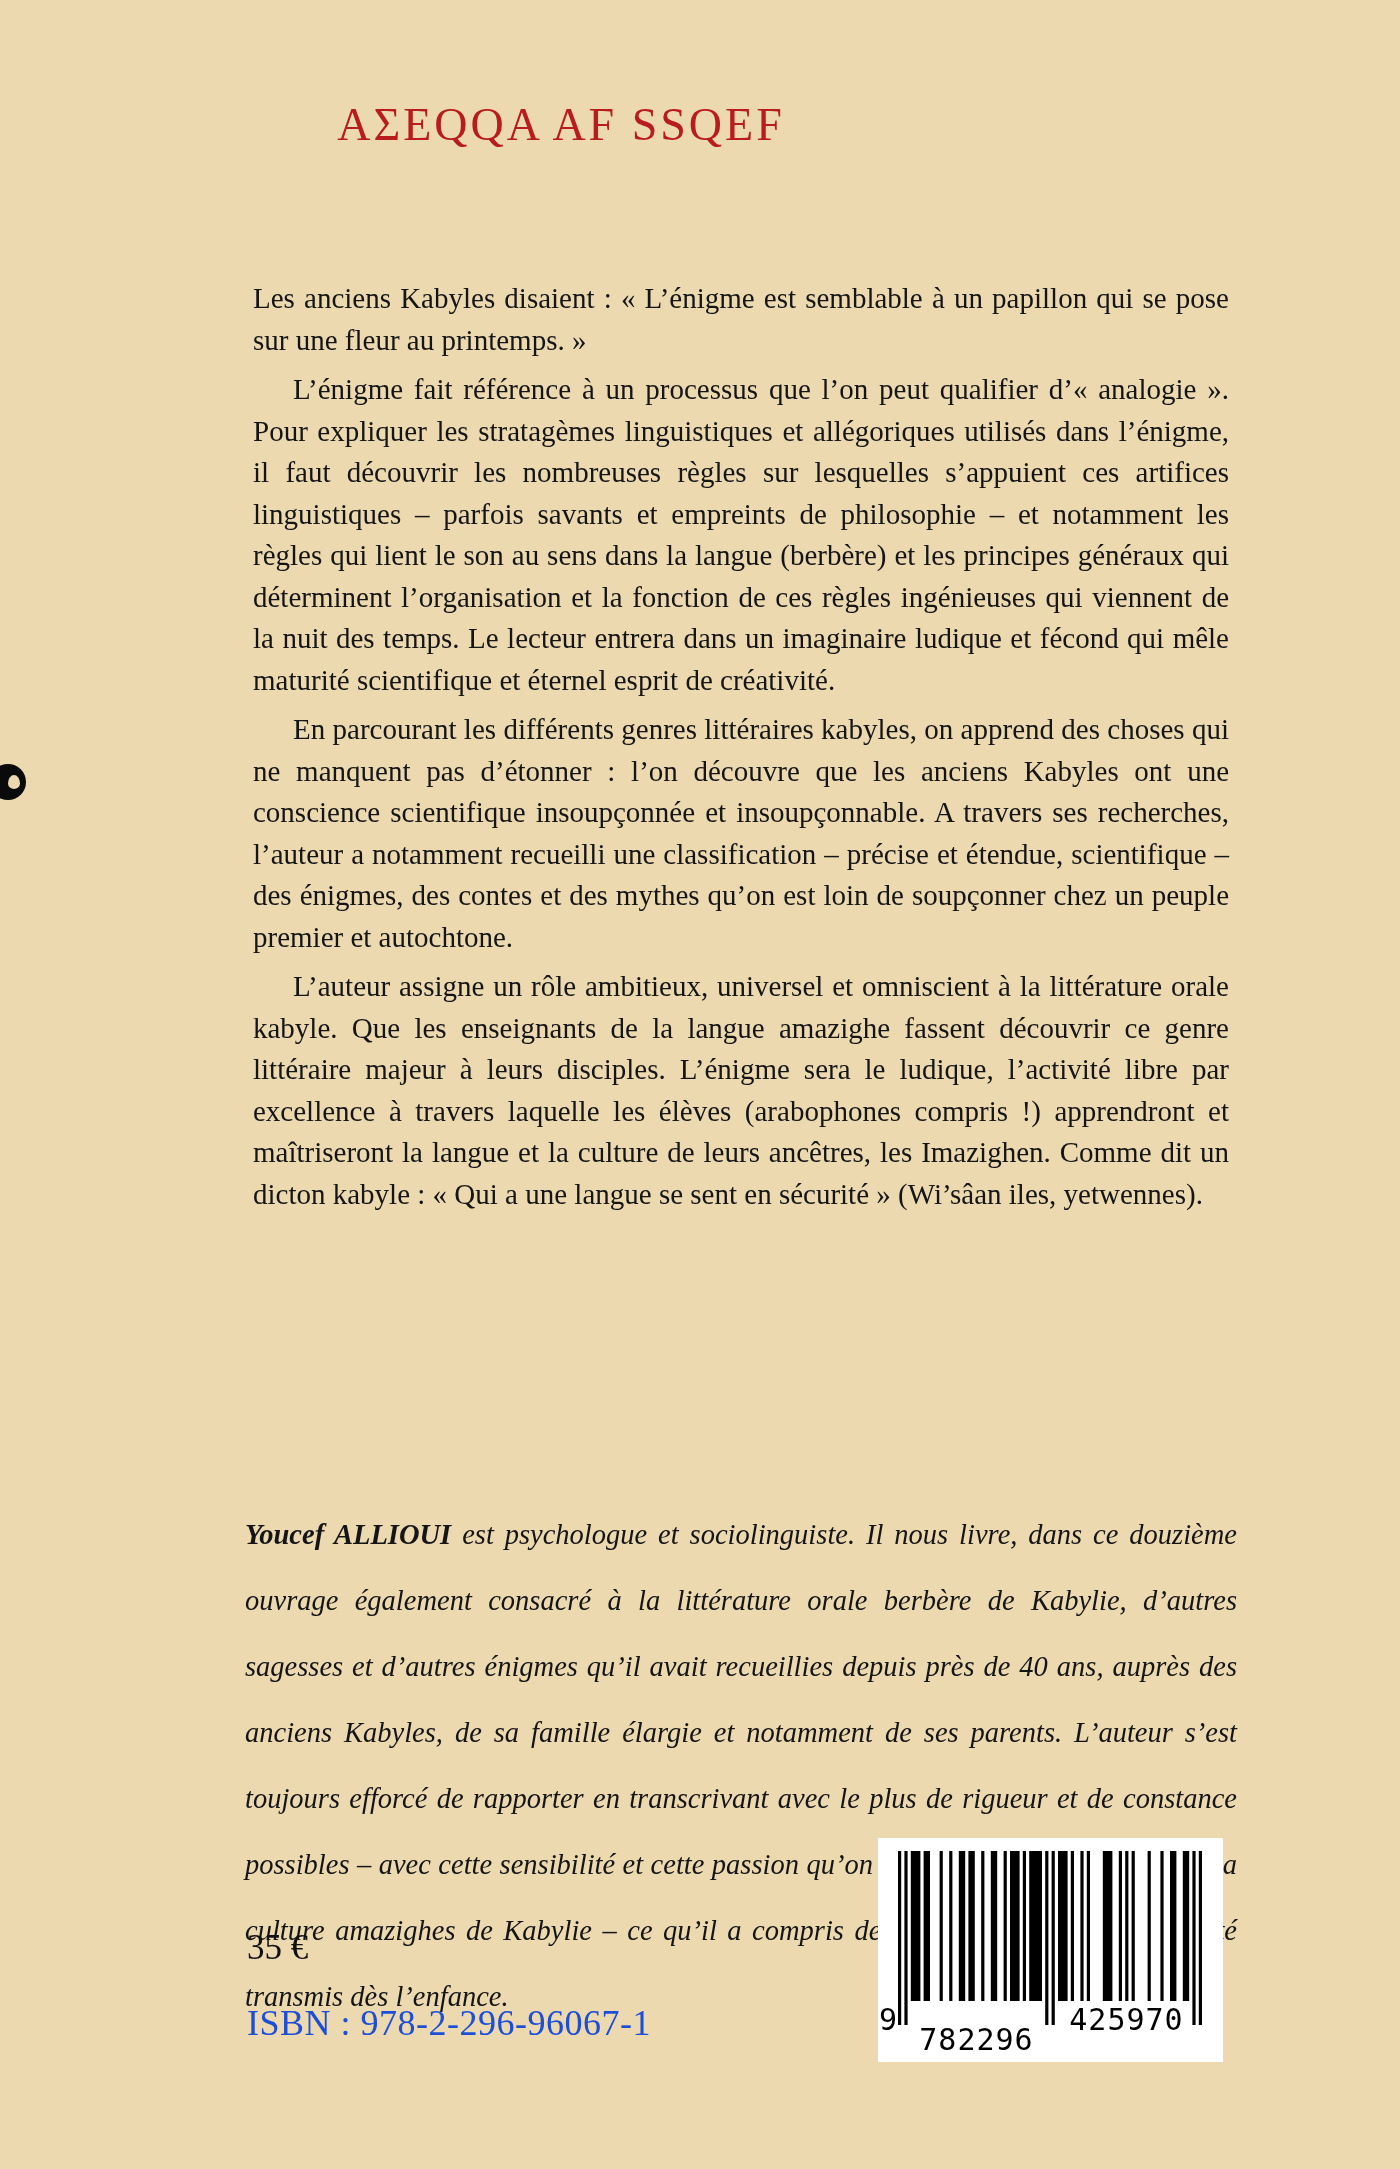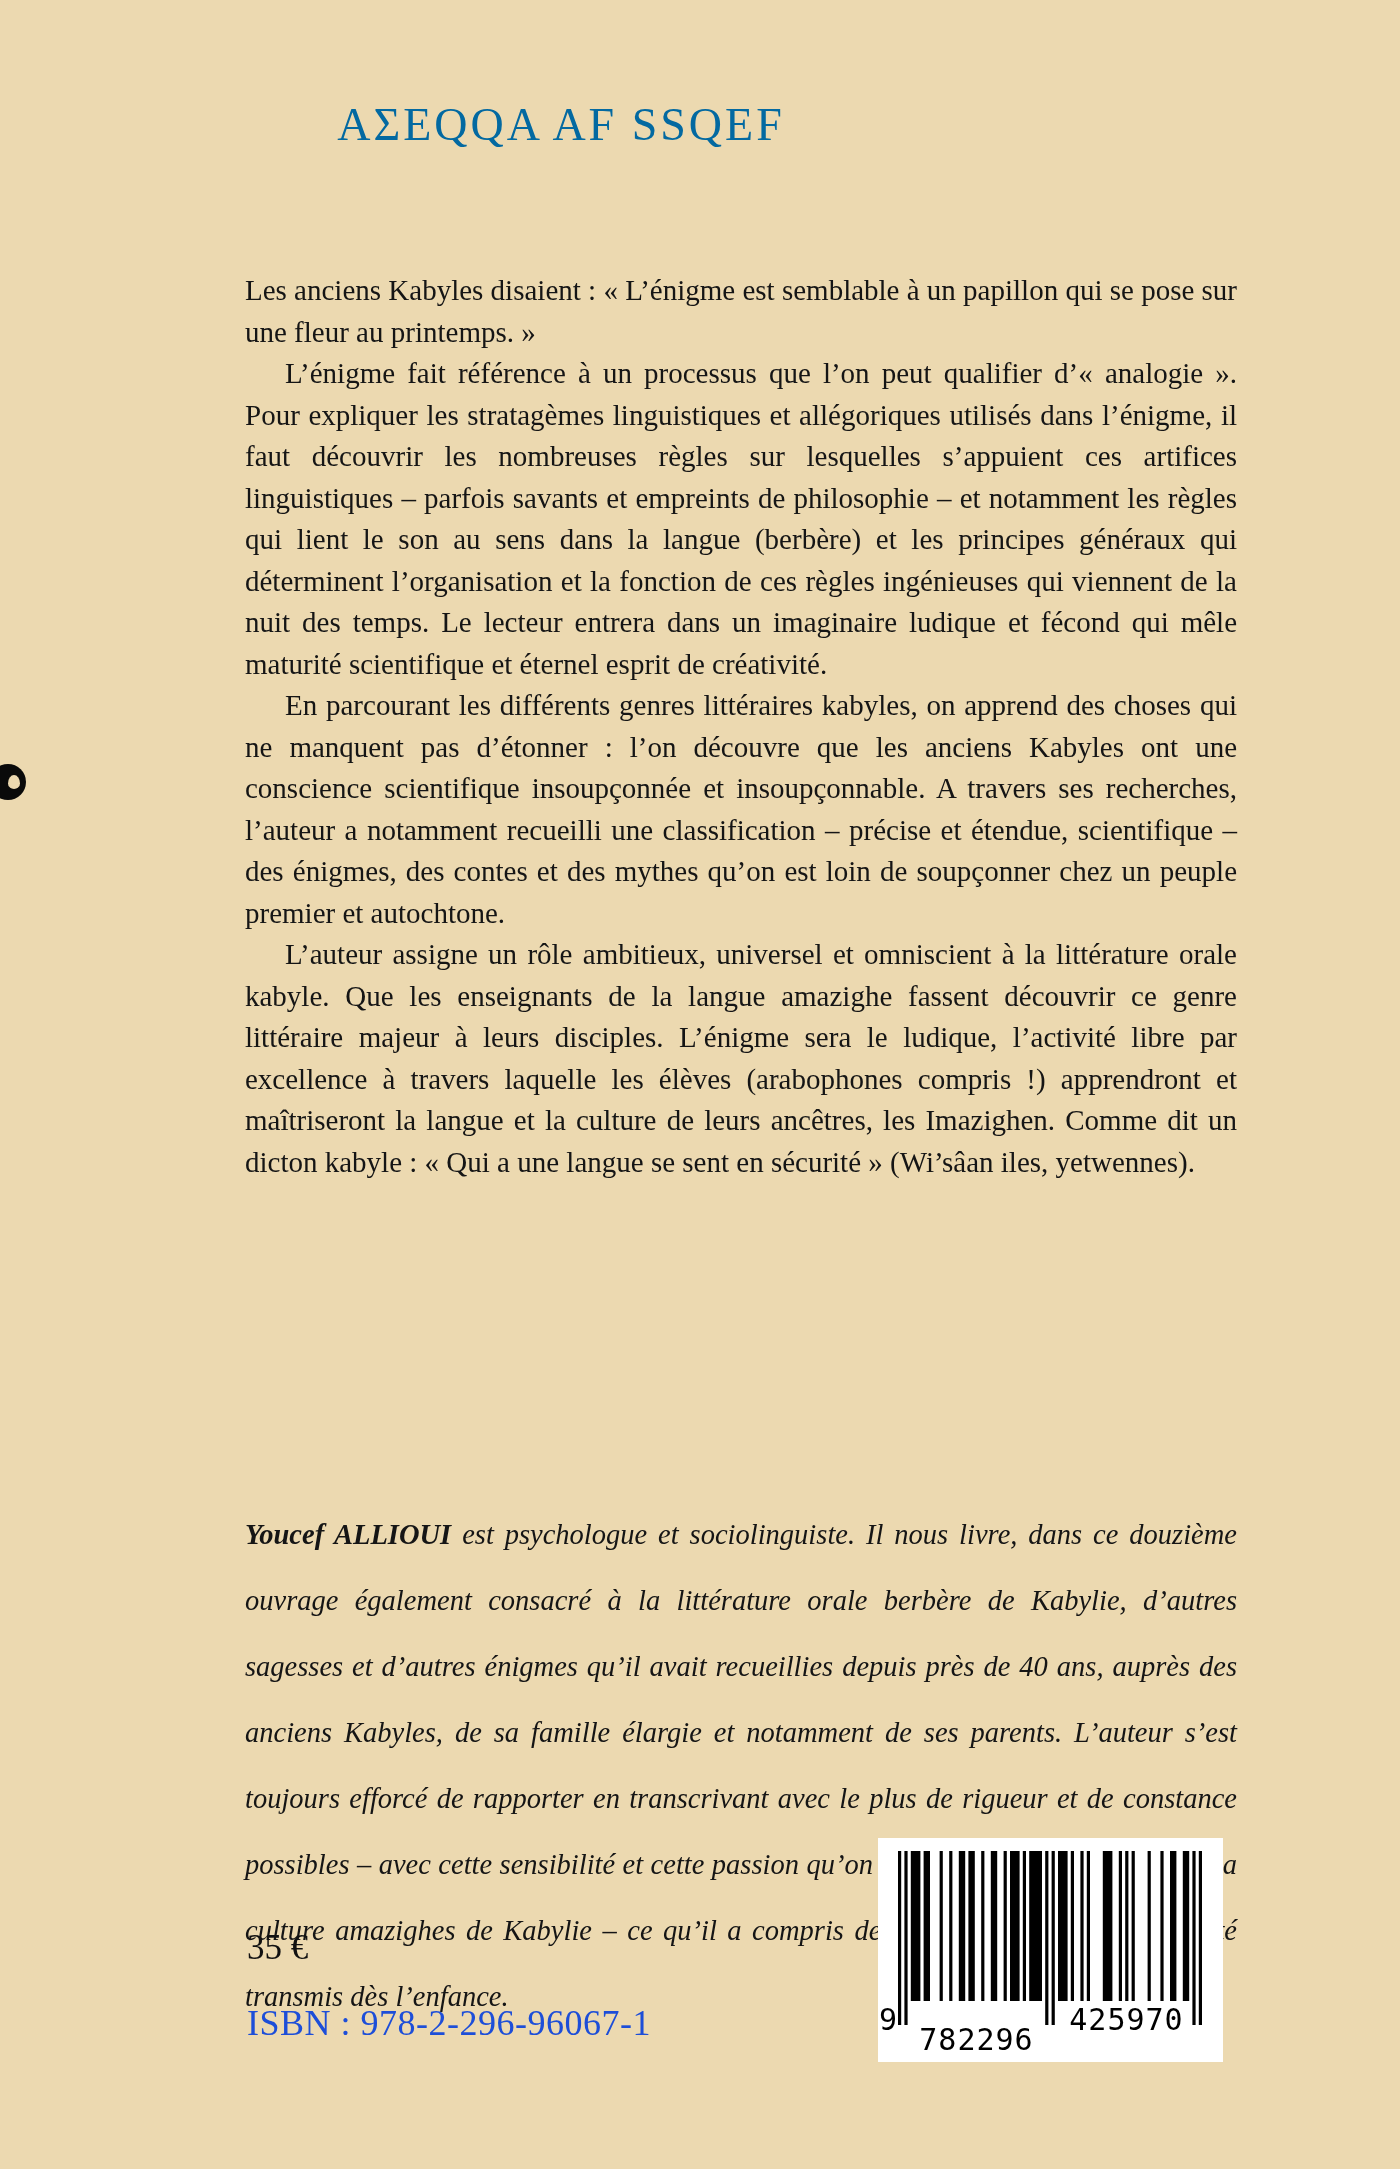--- a/index.html
+++ b/index.html
@@ -37,21 +37,21 @@
   .body-text {
     position: absolute;
     top: 270px;
     left: 245px;
     width: 992px;
     font-size: 29px;
     line-height: 41.5px;
     text-align: justify;
     color: #151515;
   }
-  .body-text p { margin: 0; text-indent: 40px; }
+  .body-text p { margin: 8px; text-indent: 40px; }
   .body-text p:first-child { text-indent: 0; }
 
   .bio {
     position: absolute;
     top: 1502px;
     left: 245px;
     width: 992px;
     font-size: 28.5px;
     line-height: 66px;
     font-style: italic;
@@ -114,21 +114,21 @@
     text-align: center;
   }
   .bc-prefix { left: 0px;  width: 20px; }
   .bc-left   { left: 31px; width: 135px; letter-spacing: 1px; margin-top: 20px; }
   .bc-right  { left: 181px; width: 135px; letter-spacing: 1px; }
 </style>
 </head>
 <body>
 
 <div class="title-wrap">
-  <div class="subtitle" style="color: #0369a1; margin-left: 32px;">AΣEQQA AF SSQEF</div>
+  <div class="subtitle" style="color: #b91c1c; margin-left: 32px;">AΣEQQA AF SSQEF</div>
 </div>
 
 <div class="edge-mark"></div>
 
 <div class="body-text">
     <p>Les anciens Kabyles disaient : « L’énigme est semblable à un papillon qui se pose sur une fleur au printemps. »</p>
     <p>L’énigme fait référence à un processus que l’on peut qualifier d’« analogie ». Pour expliquer les stratagèmes linguistiques et allégoriques utilisés dans l’énigme, il faut découvrir les nombreuses règles sur lesquelles s’appuient ces artifices linguistiques – parfois savants et empreints de philosophie – et notamment les règles qui lient le son au sens dans la langue (berbère) et les principes généraux qui déterminent l’organisation et la fonction de ces règles ingénieuses qui viennent de la nuit des temps. Le lecteur entrera dans un imaginaire ludique et fécond qui mêle maturité scientifique et éternel esprit de créativité.</p>
     <p>En parcourant les différents genres littéraires kabyles, on apprend des choses qui ne manquent pas d’étonner : l’on découvre que les anciens Kabyles ont une conscience scientifique insoupçonnée et insoupçonnable. A travers ses recherches, l’auteur a notamment recueilli une classification – précise et étendue, scientifique – des énigmes, des contes et des mythes qu’on est loin de soupçonner chez un peuple premier et autochtone.</p>
     <p>L’auteur assigne un rôle ambitieux, universel et omniscient à la littérature orale kabyle. Que les enseignants de la langue amazighe fassent découvrir ce genre littéraire majeur à leurs disciples. L’énigme sera le ludique, l’activité libre par excellence à travers laquelle les élèves (arabophones compris !) apprendront et maîtriseront la langue et la culture de leurs ancêtres, les Imazighen. Comme dit un dicton kabyle : « Qui a une langue se sent en sécurité » (Wi’sâan iles, yetwennes).</p>
   </div>

